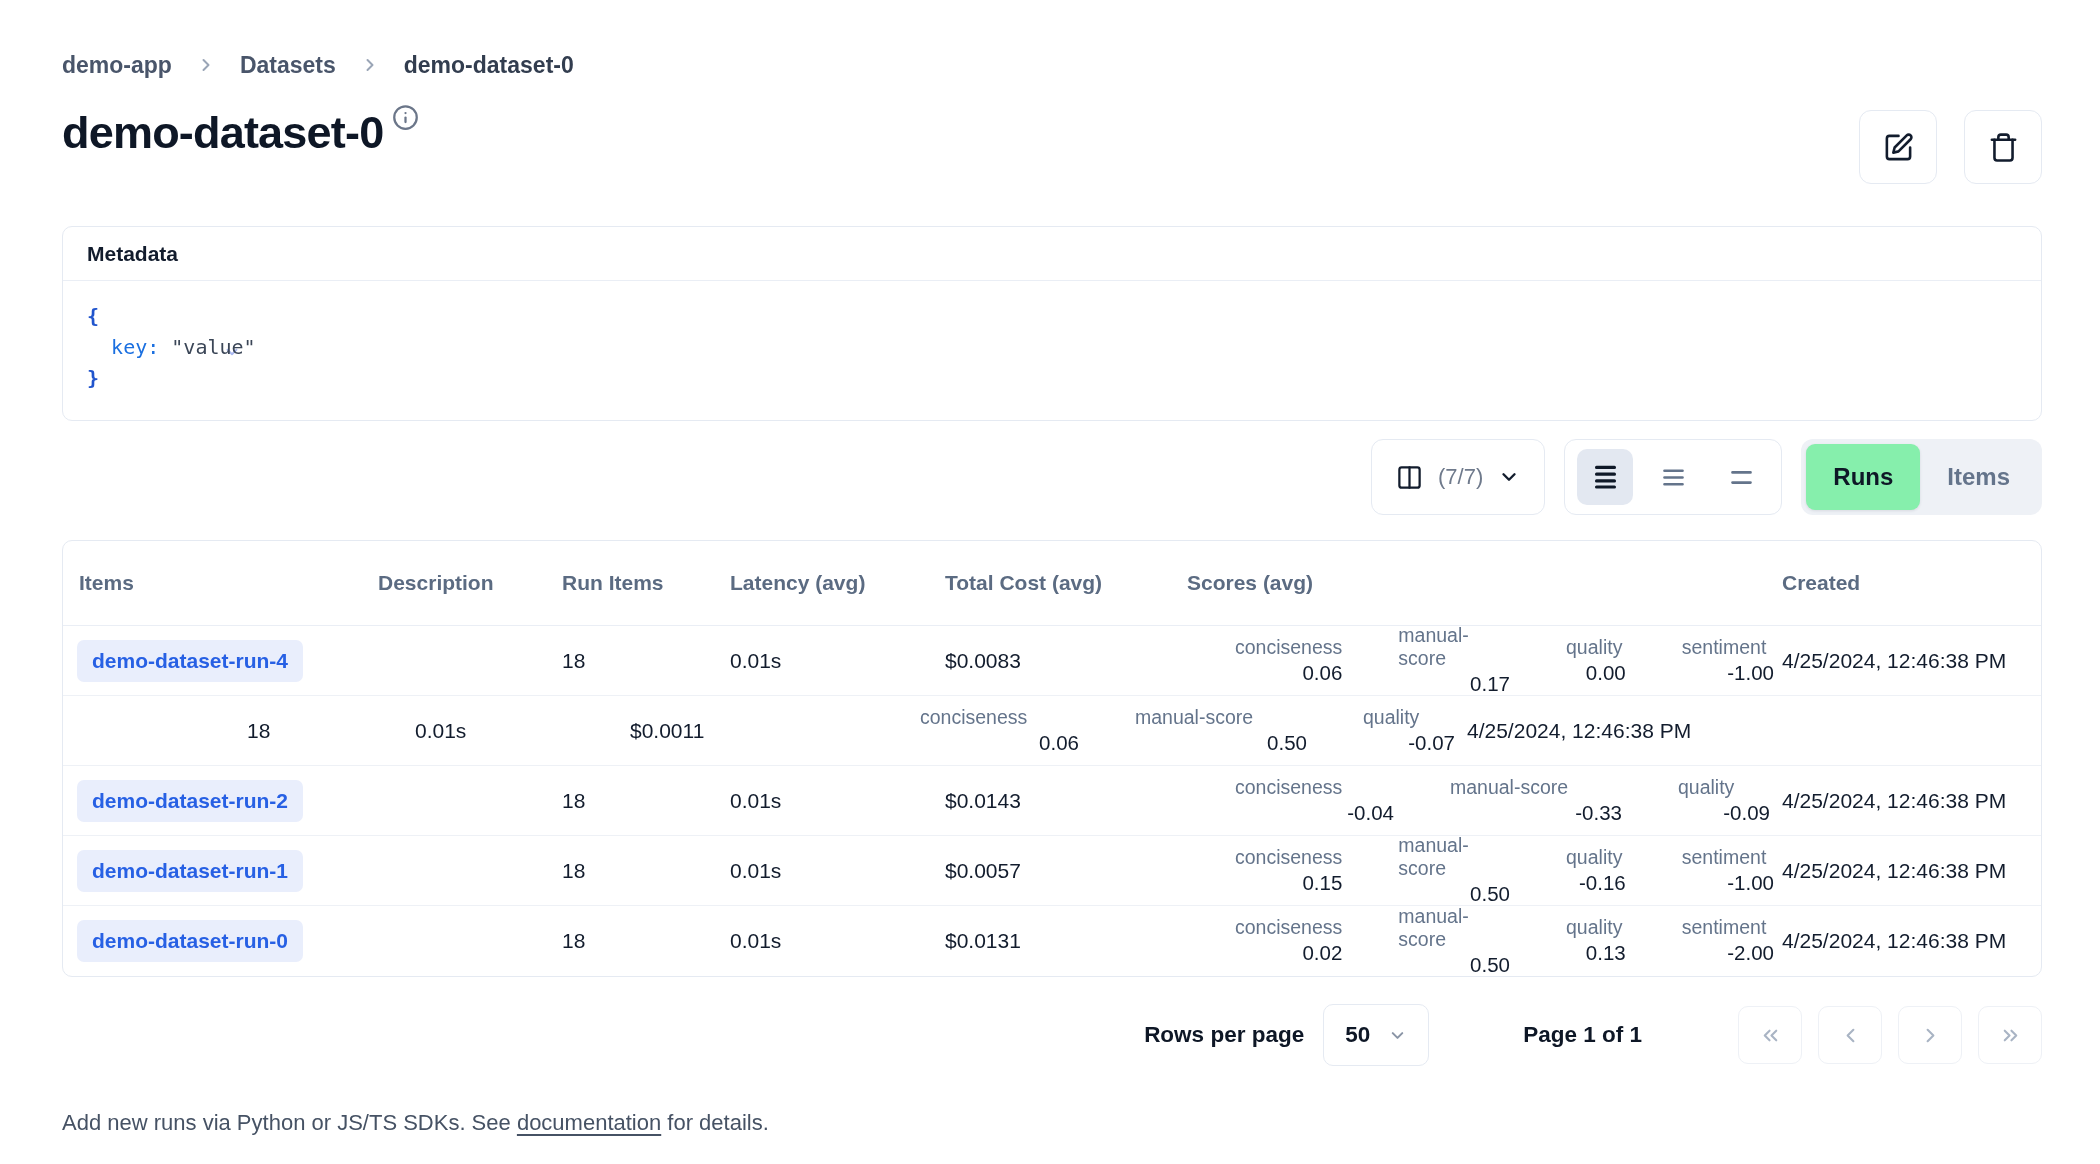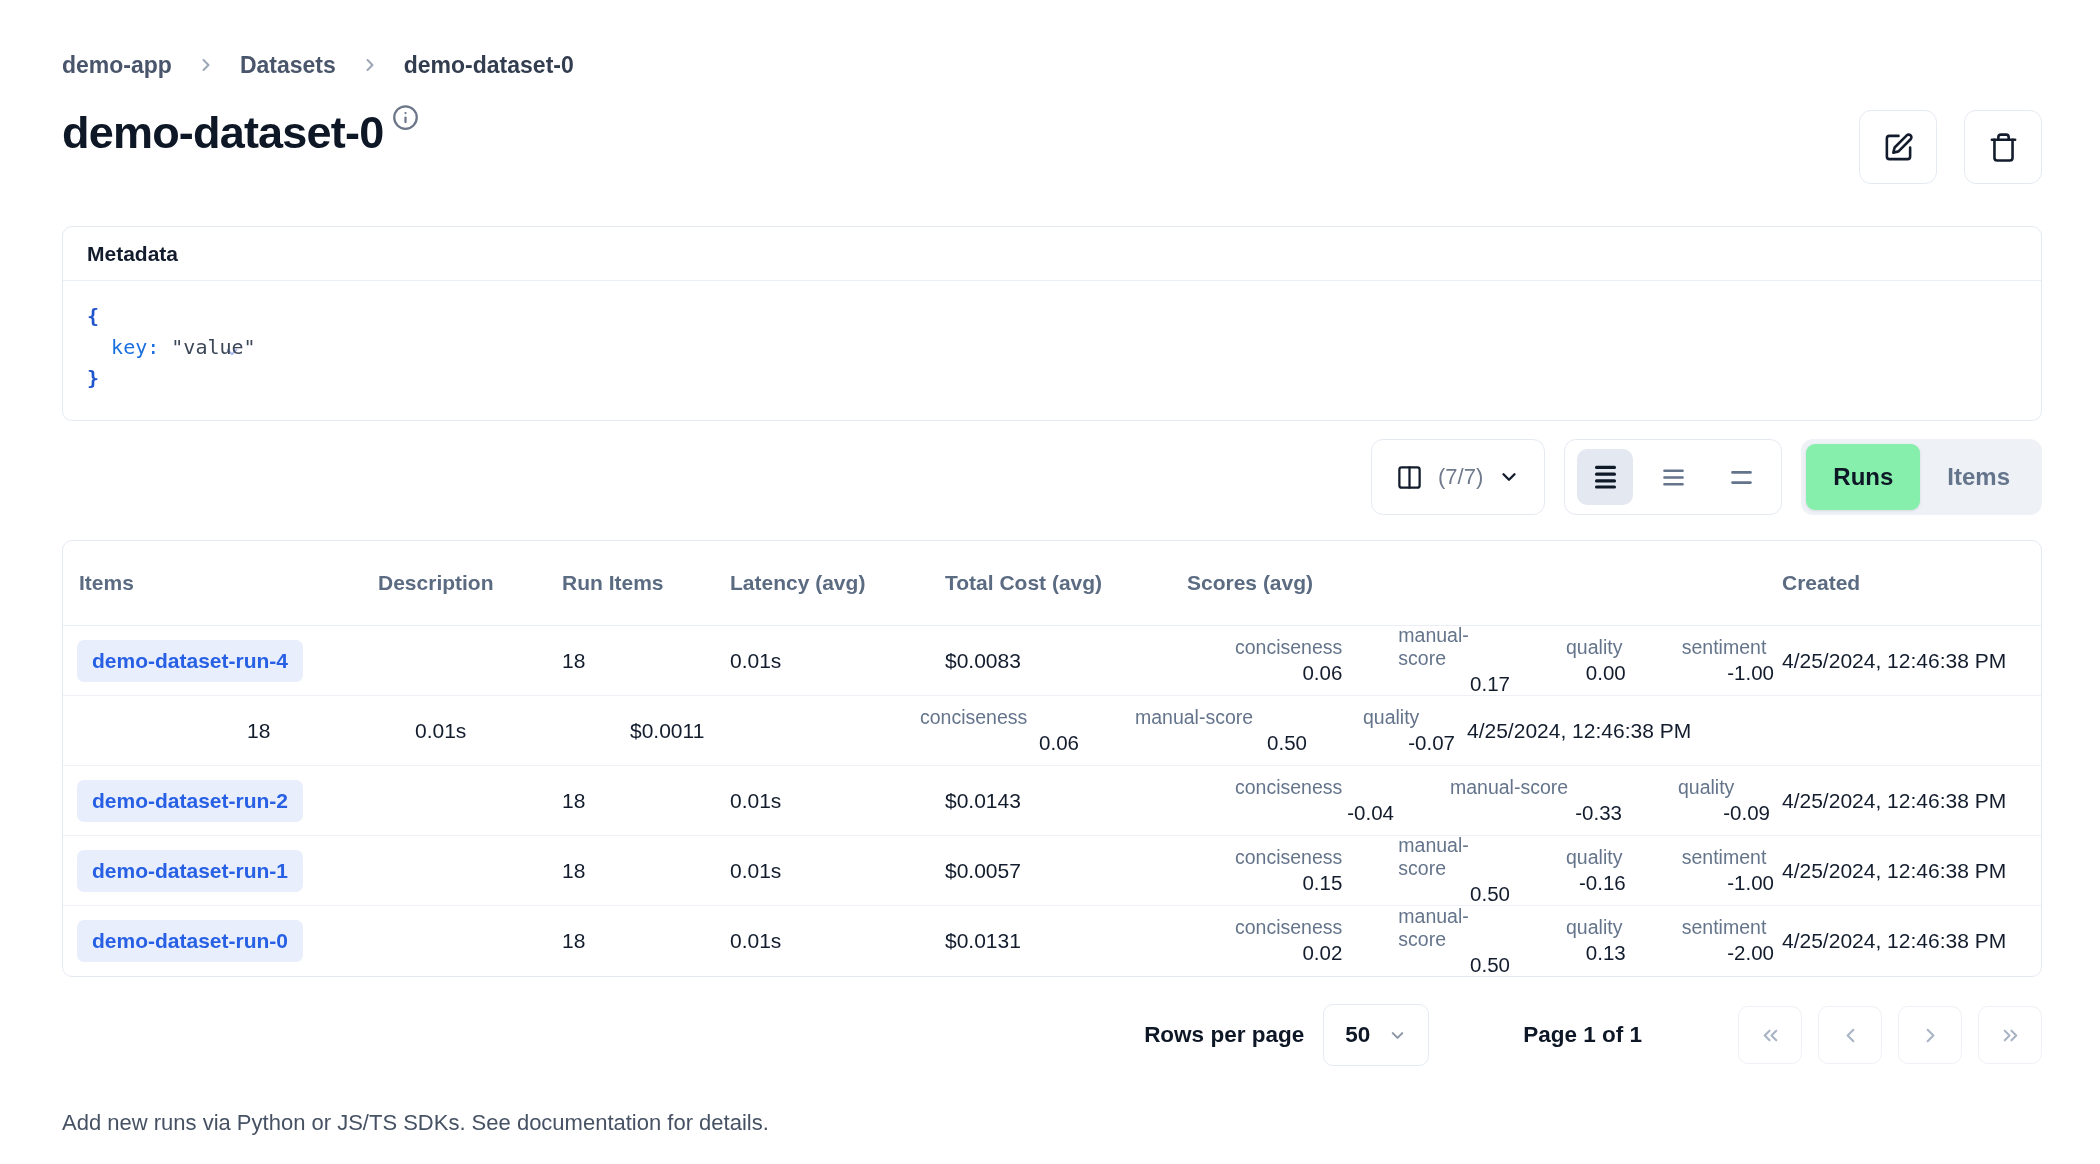--- a/index.html
+++ b/index.html
@@ -86,21 +86,21 @@
   .select-box { margin-left: 19px; display: flex; align-items: center; gap: 18px; padding: 0 21px; height: 62px; border: 1.5px solid #e5eaf2; border-radius: 10px; background: #fff; cursor: pointer; font-size: 22.5px; font-weight: 700; color: #0e1726; }
   .select-box .chev { width: 19px; height: 19px; color: #8a95a6; display: flex; }
   .select-box .chev svg { width: 19px; height: 19px; }
   .page-status { margin-left: 94px; }
   .nav-group { margin-left: 96px; display: flex; gap: 16px; }
   .nav-btn { width: 64px; height: 58px; border: 1.5px solid #eef1f6; border-radius: 10px; background: #fff; display: flex; align-items: center; justify-content: center; color: #a9b4c4; cursor: pointer; padding: 0; }
   .nav-btn svg { width: 23px; height: 23px; }
 
   
   .footer-note { margin-top: 44px; font-size: 22px; color: #465264; }
-  .footer-note a { color: #465264; text-underline-offset: 4px; cursor: pointer; }
+  .footer-note a { color: #465264; text-decoration: underline; text-underline-offset: 4px; cursor: pointer; }
 </style>
 </head>
 <body>
 
 <div class="page">
 
   <div class="breadcrumb">
     <span class="crumb">demo-app</span>
     <span class="crumb-sep">
       <svg viewBox="0 0 24 24" fill="none" stroke="currentColor" stroke-width="2.4" stroke-linecap="round" stroke-linejoin="round">

